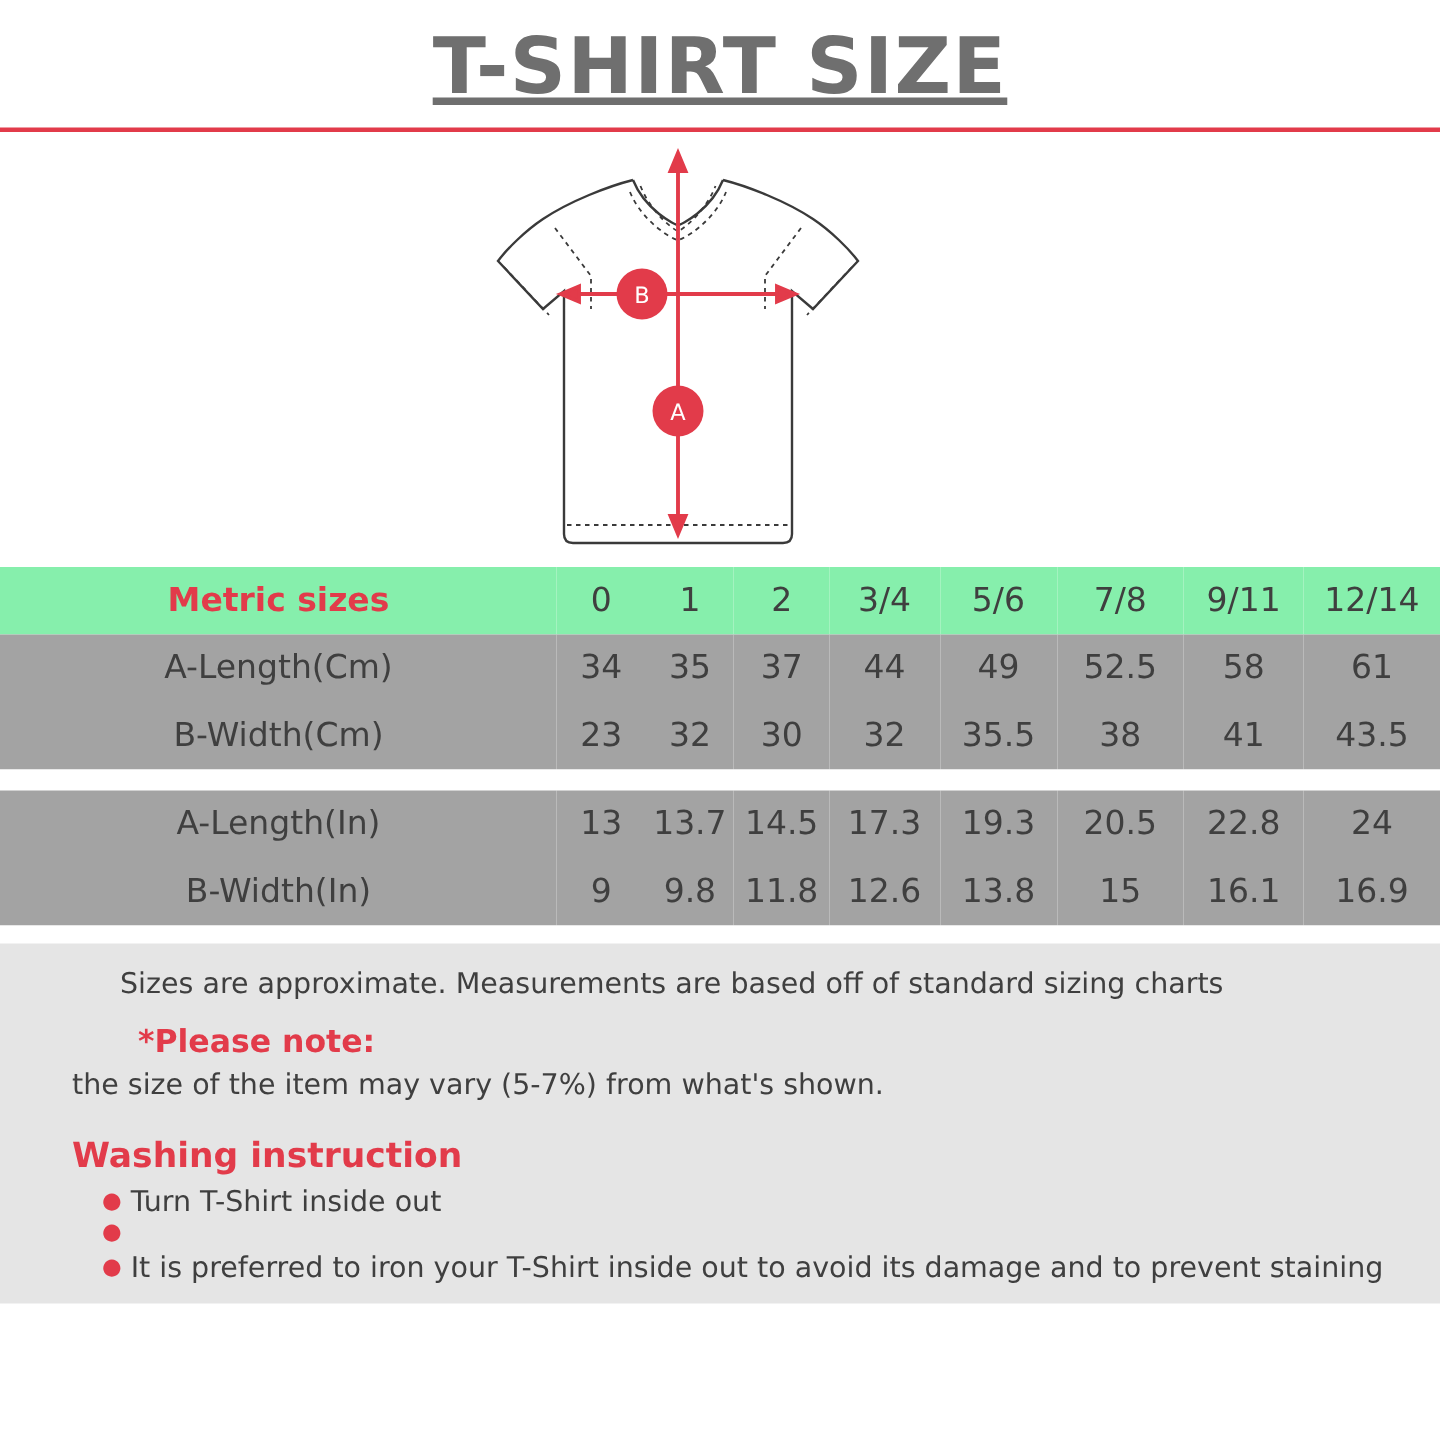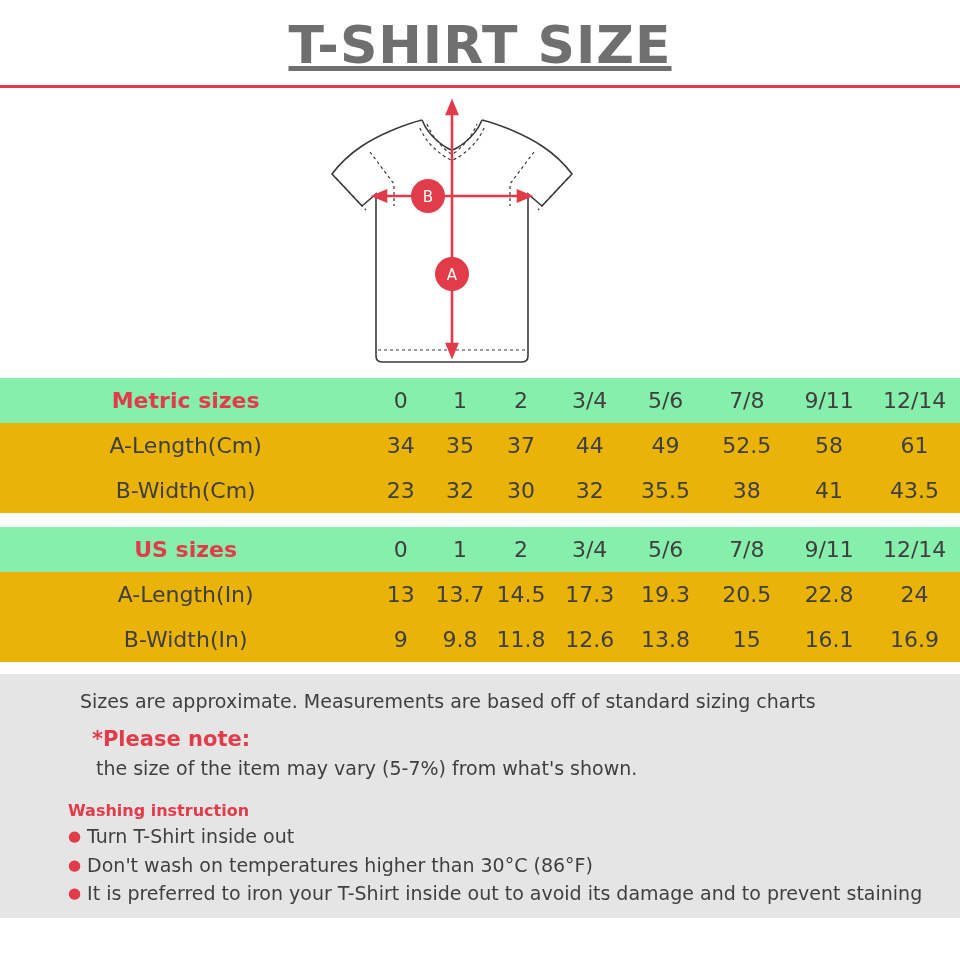--- a/index.html
+++ b/index.html
@@ -83,21 +83,21 @@
   td.rowlabel {
     text-align: left;
     padding-left: 68px;
     width: 352px;
   }
   td.rowlabel.head {
     color: #e23b4a;
     font-weight: bold;
   }
   tr.band-white td { background: #86efac; }
-  tr.band-grey td  { background: #eab308; }
+  tr.band-grey td  { background: #a3a3a3; }
   tr.spacer td {
     height: 14px;
     background: #ffffff;
   }
   tr.spacer2 td {
     height: 12px;
     background: #ffffff;
   }
   .hdrnum { color: #3f3f3f; }
 
@@ -117,28 +117,28 @@
     font-weight: bold;
     color: #e23b4a;
     padding-left: 68px;
     padding-top: 10px;
     line-height: 1.4;
     margin-left: 24px;
   }
   .note-sub {
     font-size: 19px;
     color: #3f3f3f;
-    padding-left: 96px;
+    padding-left: 48px;
     line-height: 1.45;
   }
   .wash-title {
-    font-size: 16px;
+    font-size: 23px;
     font-weight: bold;
     color: #e23b4a;
-    padding-left: 68px;
+    padding-left: 48px;
     padding-top: 18px;
     line-height: 1.4;
   }
   .bullet-row {
     display: flex;
     align-items: baseline;
     padding-left: 68px;
     line-height: 1.5;
   }
   .bullet-dot {
@@ -253,31 +253,20 @@
           <td>32</td>
           <td>35.5</td>
           <td>38</td>
           <td>41</td>
           <td>43.5</td>
         </tr>
         <tr class="spacer">
           <td colspan="9"></td>
         </tr>
 
-        <tr class="band-white">
-          <td class="rowlabel head">US sizes</td>
-          <td class="hdrnum">0</td>
-          <td class="hdrnum">1</td>
-          <td class="hdrnum">2</td>
-          <td class="hdrnum">3/4</td>
-          <td class="hdrnum">5/6</td>
-          <td class="hdrnum">7/8</td>
-          <td class="hdrnum">9/11</td>
-          <td class="hdrnum">12/14</td>
-        </tr>
 
         <tr class="band-grey">
           <td class="rowlabel">A-Length(In)</td>
           <td>13</td>
           <td>13.7</td>
           <td>14.5</td>
           <td>17.3</td>
           <td>19.3</td>
           <td>20.5</td>
           <td>22.8</td>
@@ -308,21 +297,20 @@
     <div class="note-sub">the size of the item may vary (5-7%) from what's shown.</div>
 
     <div class="wash-title">Washing instruction</div>
 
     <div class="bullet-row">
       <span class="bullet-dot">●</span>
       <span class="bullet-text">Turn T-Shirt inside out</span>
     </div>
     <div class="bullet-row">
       <span class="bullet-dot">●</span>
-      <span class="bullet-text">Don't wash on temperatures higher than 30°C (86°F)</span>
     </div>
     <div class="bullet-row">
       <span class="bullet-dot">●</span>
       <span class="bullet-text">It is preferred to iron your T-Shirt inside out to avoid its damage and to prevent staining</span>
     </div>
   </div>
 
 </div>
 
 </body></html>

